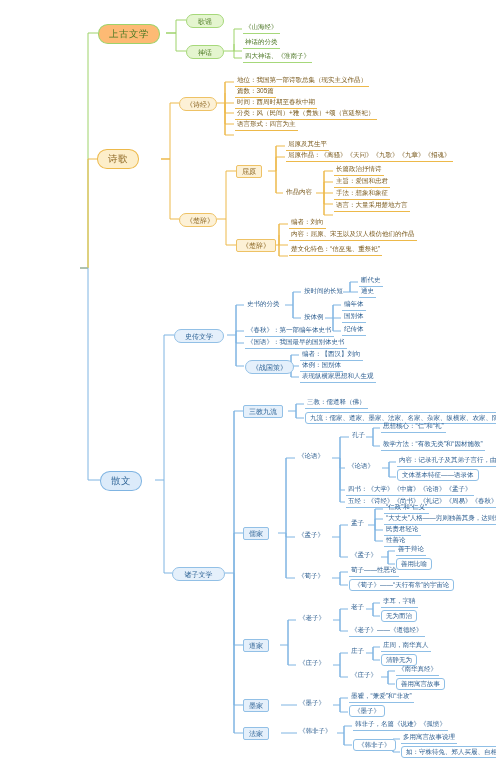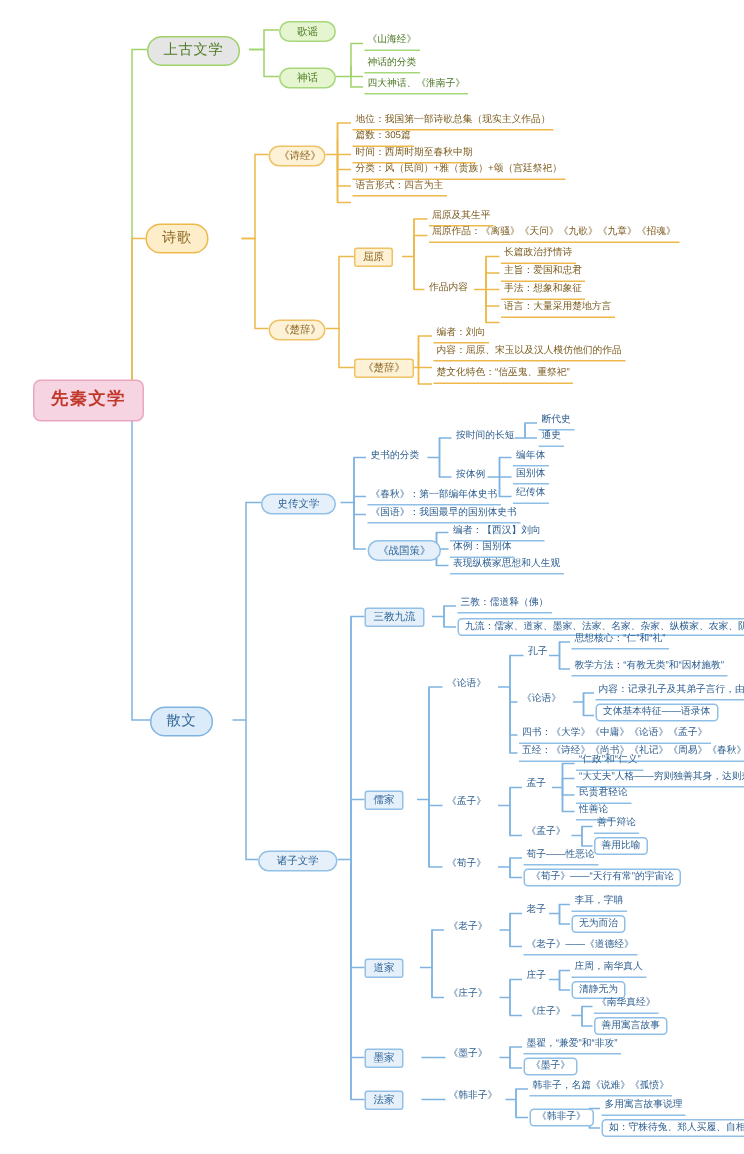--- a/index.html
+++ b/index.html
@@ -18,21 +18,21 @@
     background:#f7d4e2;border:1px solid #e9a7c0;border-radius:5px;
     color:#c0392b;font-weight:bold;font-size:11.5px;
     padding:7px 11px;letter-spacing:1px;
   }
 
   
   .hex{
     font-size:9.5px;padding:4px 10px;border-radius:10px/50%;
     text-align:center;letter-spacing:.5px;
   }
-  .hex.green{background:#e5e5e5;border:1px solid #9ed36a;color:#4c7a23;}
+  .hex.green{background:#fdba74;border:1px solid #9ed36a;color:#4c7a23;}
   .hex.gold{background:#fdeec9;border:1px solid #edb94a;color:#8a6420;}
   .hex.blue{background:#dcebfa;border:1px solid #7fb4e2;color:#2f6496;}
 
   
   .pill{font-size:7px;padding:2.5px 6px;border-radius:8px;text-align:center;}
   .pill.green{background:#e4f5cf;border:1px solid #a6d87a;color:#4c7a23;}
   .pill.gold{background:#fdf1d6;border:1px solid #eec265;color:#8a6420;}
   .pill.blue{background:#e5f0fb;border:1px solid #92c0e6;color:#2f6496;}
 
   
@@ -207,21 +207,20 @@
       <path d="M281,733 H289 V733 H297" stroke="#7fb4e2"></path>
       <path d="M337,733 H344 V726 H352" stroke="#7fb4e2"></path>
       <path d="M344,733 V745 H352" stroke="#7fb4e2"></path>
       <path d="M344,726 V745" stroke="#7fb4e2"></path>
       <path d="M386,745 H393 V739 H400" stroke="#7fb4e2"></path>
       <path d="M393,745 V752 H400" stroke="#7fb4e2"></path>
       <path d="M393,739 V752" stroke="#7fb4e2"></path>
     </g>
   </svg>
 
-  <div class="node root" style="left:22px;top:253px;">先秦文学</div>
 
   <div class="node hex green" style="left:98px;top:24px;">上古文学</div>
   <div class="node pill green" style="left:186px;top:14px;width:38px;">歌谣</div>
   <div class="node pill green" style="left:186px;top:45px;width:38px;">神话</div>
   <div class="node leaf green ul-green" style="left:243px;top:23px;">《山海经》</div>
   <div class="node leaf green ul-green" style="left:243px;top:38px;">神话的分类</div>
   <div class="node leaf green ul-green" style="left:243px;top:52px;">四大神话、《淮南子》</div>
 
   <div class="node hex gold" style="left:97px;top:149px;">诗歌</div>
 

